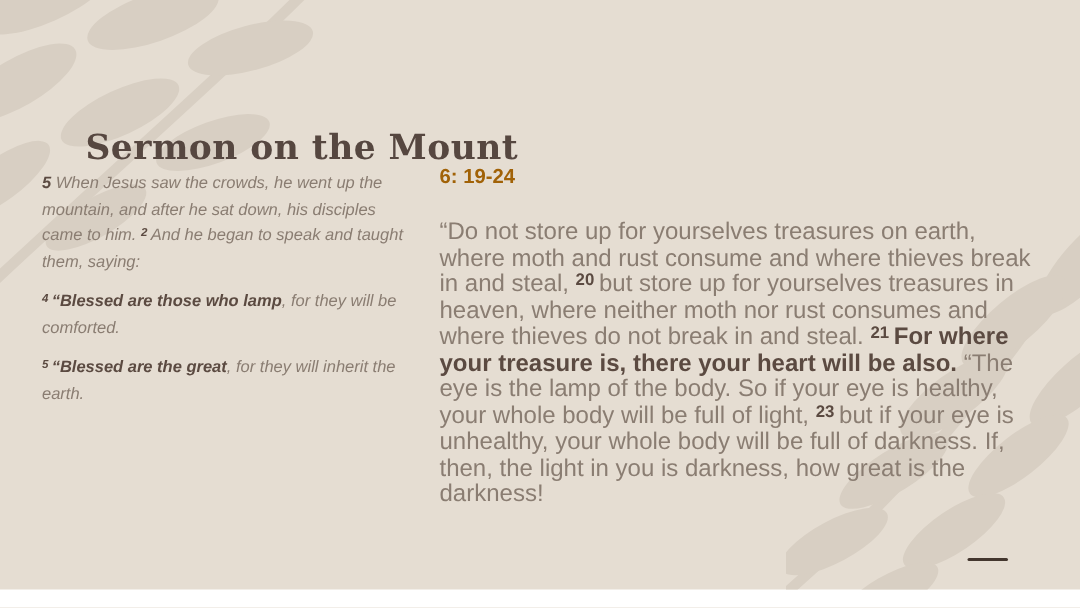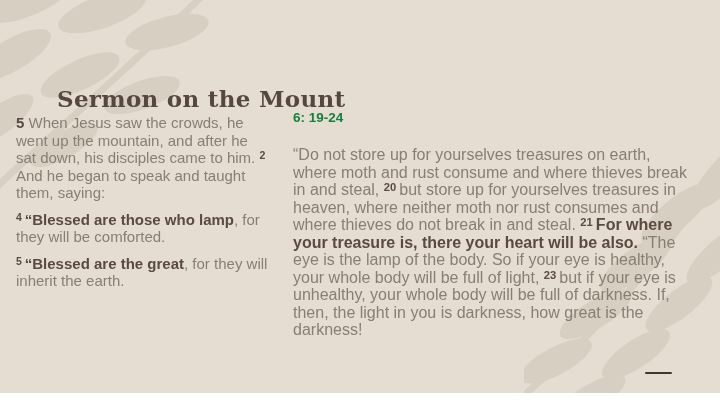--- a/index.html
+++ b/index.html
@@ -11,27 +11,27 @@
   .deco { position:absolute; pointer-events:none; }
   .deco-tl { left:-18px; top:-20px; }
   .deco-br { right:-14px; bottom:-16px; }
   .title {
     position:absolute; left:57px; top:70px;
     font-family:"DejaVu Serif", serif;
     font-size:23px; font-weight:600; letter-spacing:0.3px;
     color:#564740;
   }
   .col-left {
-    position:absolute; left:16px; top:114px; width:252px;
-    font-size:15px; line-height:17.5px; color:#8a7d72;
+    position:absolute; left:28px; top:114px; width:252px;
+    font-size:11px; line-height:17.5px; color:#8a7d72;font-style:italic;
   }
   .col-left p { margin:0 0 9px 0; }
   .right-heading {
     position:absolute; left:293px; top:110px;
-    font-size:13.5px; font-weight:bold; color:#15803d;
+    font-size:13.5px; font-weight:bold; color:#a16207;
   }
   .col-right {
     position:absolute; left:293px; top:146px; width:400px;
     font-size:16px; line-height:17.5px; color:#8a7d72;
   }
   .col-right p { margin:0; }
   .b { font-weight:bold; color:#5b4a41; }
   sup { font-size:0.7em; line-height:0; position:relative; top:-0.35em; vertical-align:baseline; }
   .divider {
     position:absolute; left:645px; top:372px; width:27px; height:2px;

